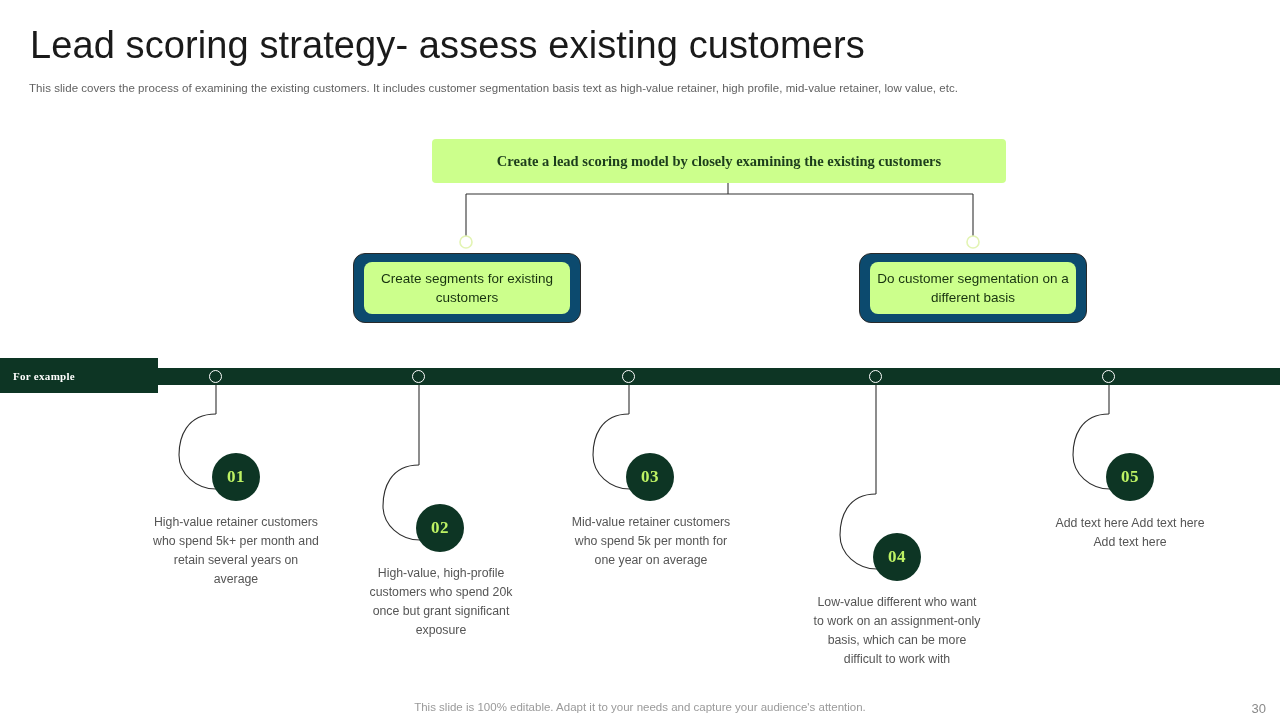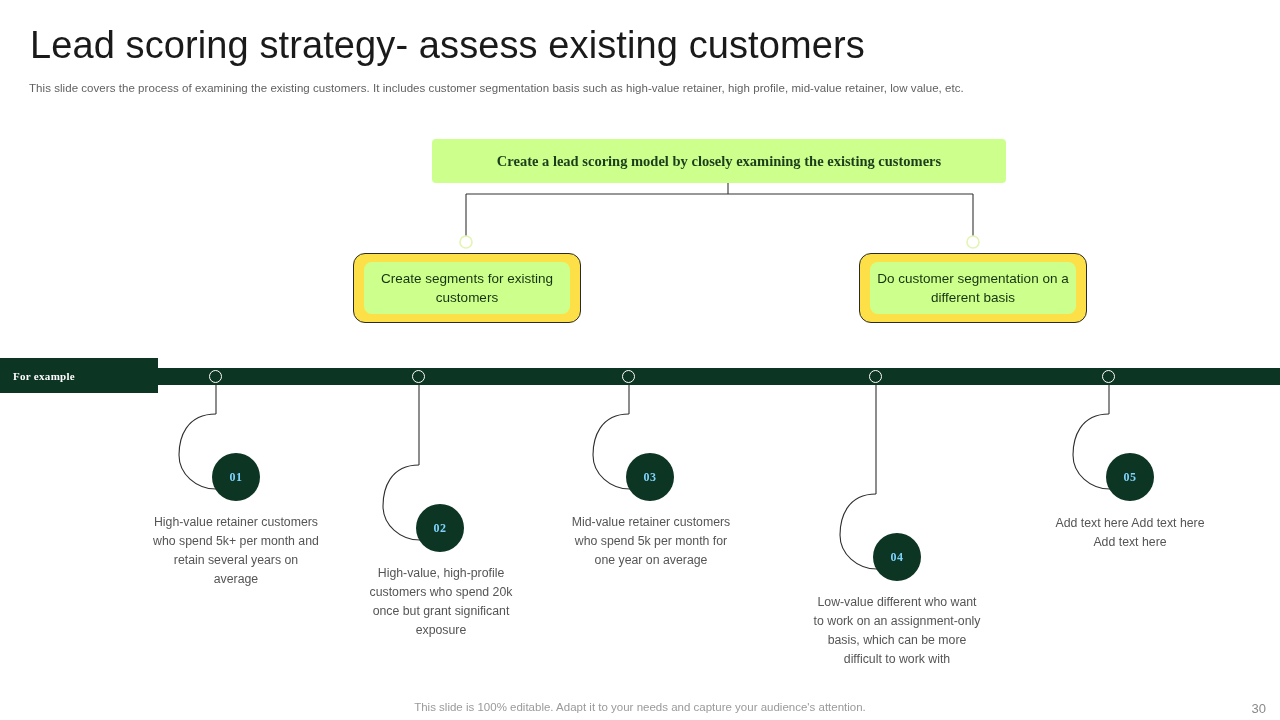--- a/index.html
+++ b/index.html
@@ -39,21 +39,21 @@
   }
 
   
   .connectors { position:absolute; left:0; top:0; width:1280px; height:720px;
                 pointer-events:none; }
 
   
   .branch-card {
     position:absolute; top:253px; width:228px; height:70px;
     border:1.2px solid #2a2a2a; border-radius:12px;
-    background:#fde047;
+    background:#0c4a6e;
     display:flex; align-items:center; justify-content:center;
   }
   .branch-card.left  { left:353px; }
   .branch-card.right { left:859px; }
   .branch-inner {
     width:206px; height:52px; background:#ccff8c; border-radius:8px;
     display:flex; align-items:center; justify-content:center;
     font-size:13.5px; color:#17320f; text-align:center; line-height:1.42;
   }
 
@@ -74,21 +74,21 @@
 
   
   .tl-dot {
     position:absolute; width:13px; height:13px; border-radius:50%;
     background:#0d3524; border:1.6px solid #ffffff;
   }
   .num-circle {
     position:absolute; width:48px; height:48px; border-radius:50%;
     background:#0d3524; display:flex; align-items:center; justify-content:center;
     font-family:"Liberation Serif", serif; font-weight:bold;
-    font-size:12px; color:#7dd3fc; letter-spacing:0.5px;
+    font-size:17px; color:#bef264; letter-spacing:0.5px;
   }
   .tl-text {
     position:absolute; width:170px; text-align:center;
     font-size:12.3px; color:#555555; line-height:1.55;
   }
 
   
   .footer-note {
     position:absolute; left:0; top:701px; width:1280px; text-align:center;
     font-size:11.5px; color:#9a9a9a;
@@ -97,21 +97,21 @@
     position:absolute; right:14px; top:701px;
     font-size:13px; color:#8a8a8a;
   }
 </style>
 </head>
 <body>
 
 <div class="slide">
 
   <div class="page-title">Lead scoring strategy- assess existing customers</div>
-  <div class="page-subtitle">This slide covers the process of examining the existing customers. It includes customer segmentation basis such as high-value retainer, high profile, mid-value retainer,  low value, etc.</div>
+  <div class="page-subtitle">This slide covers the process of examining the existing customers. It includes customer segmentation basis text as high-value retainer, high profile, mid-value retainer,  low value, etc.</div>
 
   <svg class="connectors" viewBox="0 0 1280 720" width="1280" height="720">
 
     <path d="M728,183 L728,194" stroke="#333333" stroke-width="1.1" fill="none"></path>
 
     <path d="M466,194 L973,194" stroke="#333333" stroke-width="1.1" fill="none"></path>
 
     <path d="M466,194 L466,238" stroke="#333333" stroke-width="1.1" fill="none"></path>
     <path d="M973,194 L973,238" stroke="#333333" stroke-width="1.1" fill="none"></path>
 

